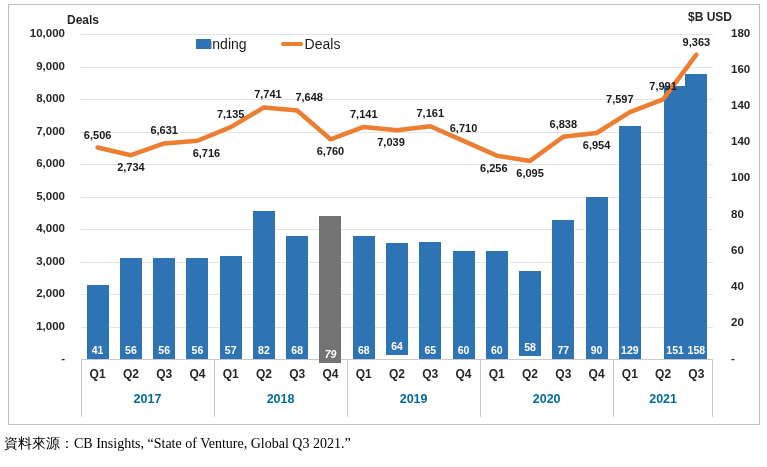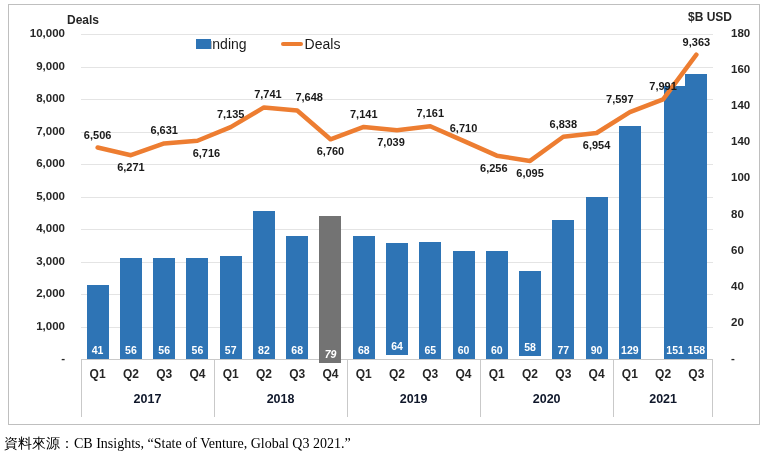--- a/index.html
+++ b/index.html
@@ -28,21 +28,21 @@
   .bar-label{position:absolute;left:0;bottom:3px;width:100%;text-align:center;
         color:#ffffff;font-size:10.5px;font-weight:700;}
   .pt-label{position:absolute;transform:translateX(-50%);font-size:11px;font-weight:700;
         color:#1a1a1a;white-space:nowrap;}
   .plot svg{position:absolute;left:0;top:0;}
   .cat-axis{position:absolute;left:72px;top:354px;width:632px;height:58px;}
   .divider{position:absolute;top:0;width:1px;height:58px;background:#C9C9C9;}
   .q-label{position:absolute;top:8px;transform:translateX(-50%);font-size:12px;
         font-weight:700;color:#262626;}
   .year-label{position:absolute;top:33px;transform:translateX(-50%);font-size:12.5px;
-        font-weight:700;color:#0f172a;}
+        font-weight:700;color:#0369a1;}
   .footer{position:absolute;left:4px;top:435px;font-family:"Liberation Serif",serif;
         font-size:14px;color:#000;white-space:nowrap;}
 </style>
 </head>
 <body>
 
 <div class="page">
   <div class="chart-frame">
     <div class="axis-title left">Deals</div>
     <div class="axis-title right">$B USD</div>
@@ -149,21 +149,21 @@
         <div class="bar" style="left: 571.105px; top: 52.3611px; height: 272.639px; background: rgb(46, 116, 181); margin-left: 12px;">
           <div class="bar-label">151</div>
         </div>
         <div class="bar" style="left: 604.368px; top: 39.7222px; height: 285.278px; background: rgb(46, 116, 181);">
           <div class="bar-label">158</div>
         </div>
         <svg width="632" height="325">
           <polyline points="16.63157894736842,113.555 49.89473684210526,121.1925 83.15789473684211,109.4925 116.42105263157895,106.73000000000002 149.68421052631578,93.11249999999998 182.94736842105263,73.41749999999999 216.21052631578948,76.44 249.47368421052633,105.29999999999998 282.7368421052632,92.91750000000002 316,96.23250000000002 349.2631578947368,92.26750000000001 382.5263157894737,106.92499999999998 415.7894736842105,121.67999999999998 449.0526315789474,126.9125 482.3157894736842,102.76500000000001 515.578947368421,98.995 548.8421052631579,78.0975 582.1052631578948,65.29249999999996 615.3684210526316,20.702499999999986" fill="none" stroke="#ED7D31" stroke-width="4.5" stroke-linejoin="round" stroke-linecap="round"></polyline>
         </svg>
         <div class="pt-label" style="left: 16.6316px; top: 94.555px;">6,506</div>
-        <div class="pt-label" style="left: 49.8947px; top: 127.192px;">6,271</div>
+        <div class="pt-label" style="left: 49.8947px; top: 127.192px;">2,734</div>
         <div class="pt-label" style="left: 83.1579px; top: 90.4925px;">6,631</div>
         <div class="pt-label" style="left: 125.421px; top: 112.73px;">6,716</div>
         <div class="pt-label" style="left: 149.684px; top: 74.1125px;">7,135</div>
         <div class="pt-label" style="left: 186.947px; top: 54.4175px;">7,741</div>
         <div class="pt-label" style="left: 228.211px; top: 57.44px;">7,648</div>
         <div class="pt-label" style="left: 249.474px; top: 111.3px;">6,760</div>
         <div class="pt-label" style="left: 282.737px; top: 73.9175px;">7,141</div>
         <div class="pt-label" style="left: 310px; top: 102.233px;">7,039</div>
         <div class="pt-label" style="left: 349.263px; top: 73.2675px;">7,161</div>
         <div class="pt-label" style="left: 382.526px; top: 87.925px;">6,710</div>

